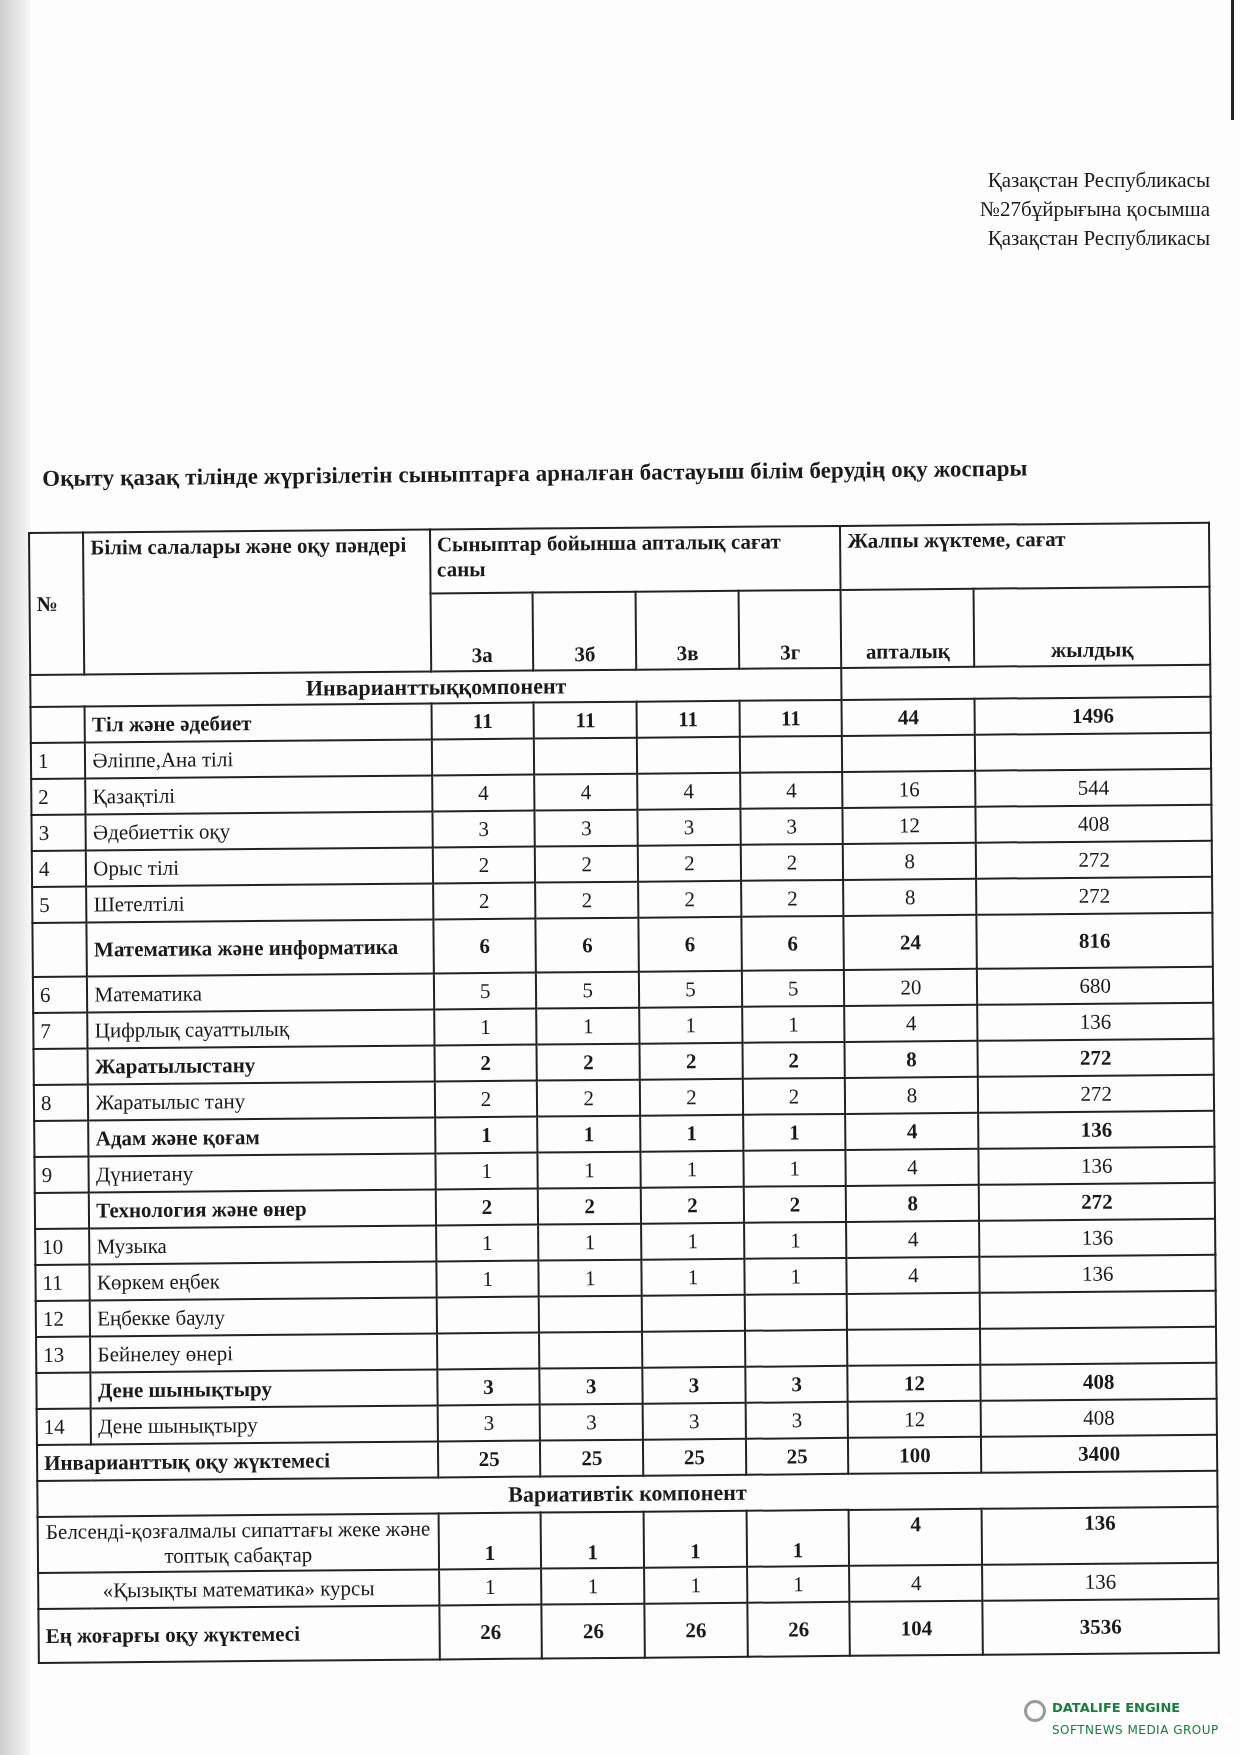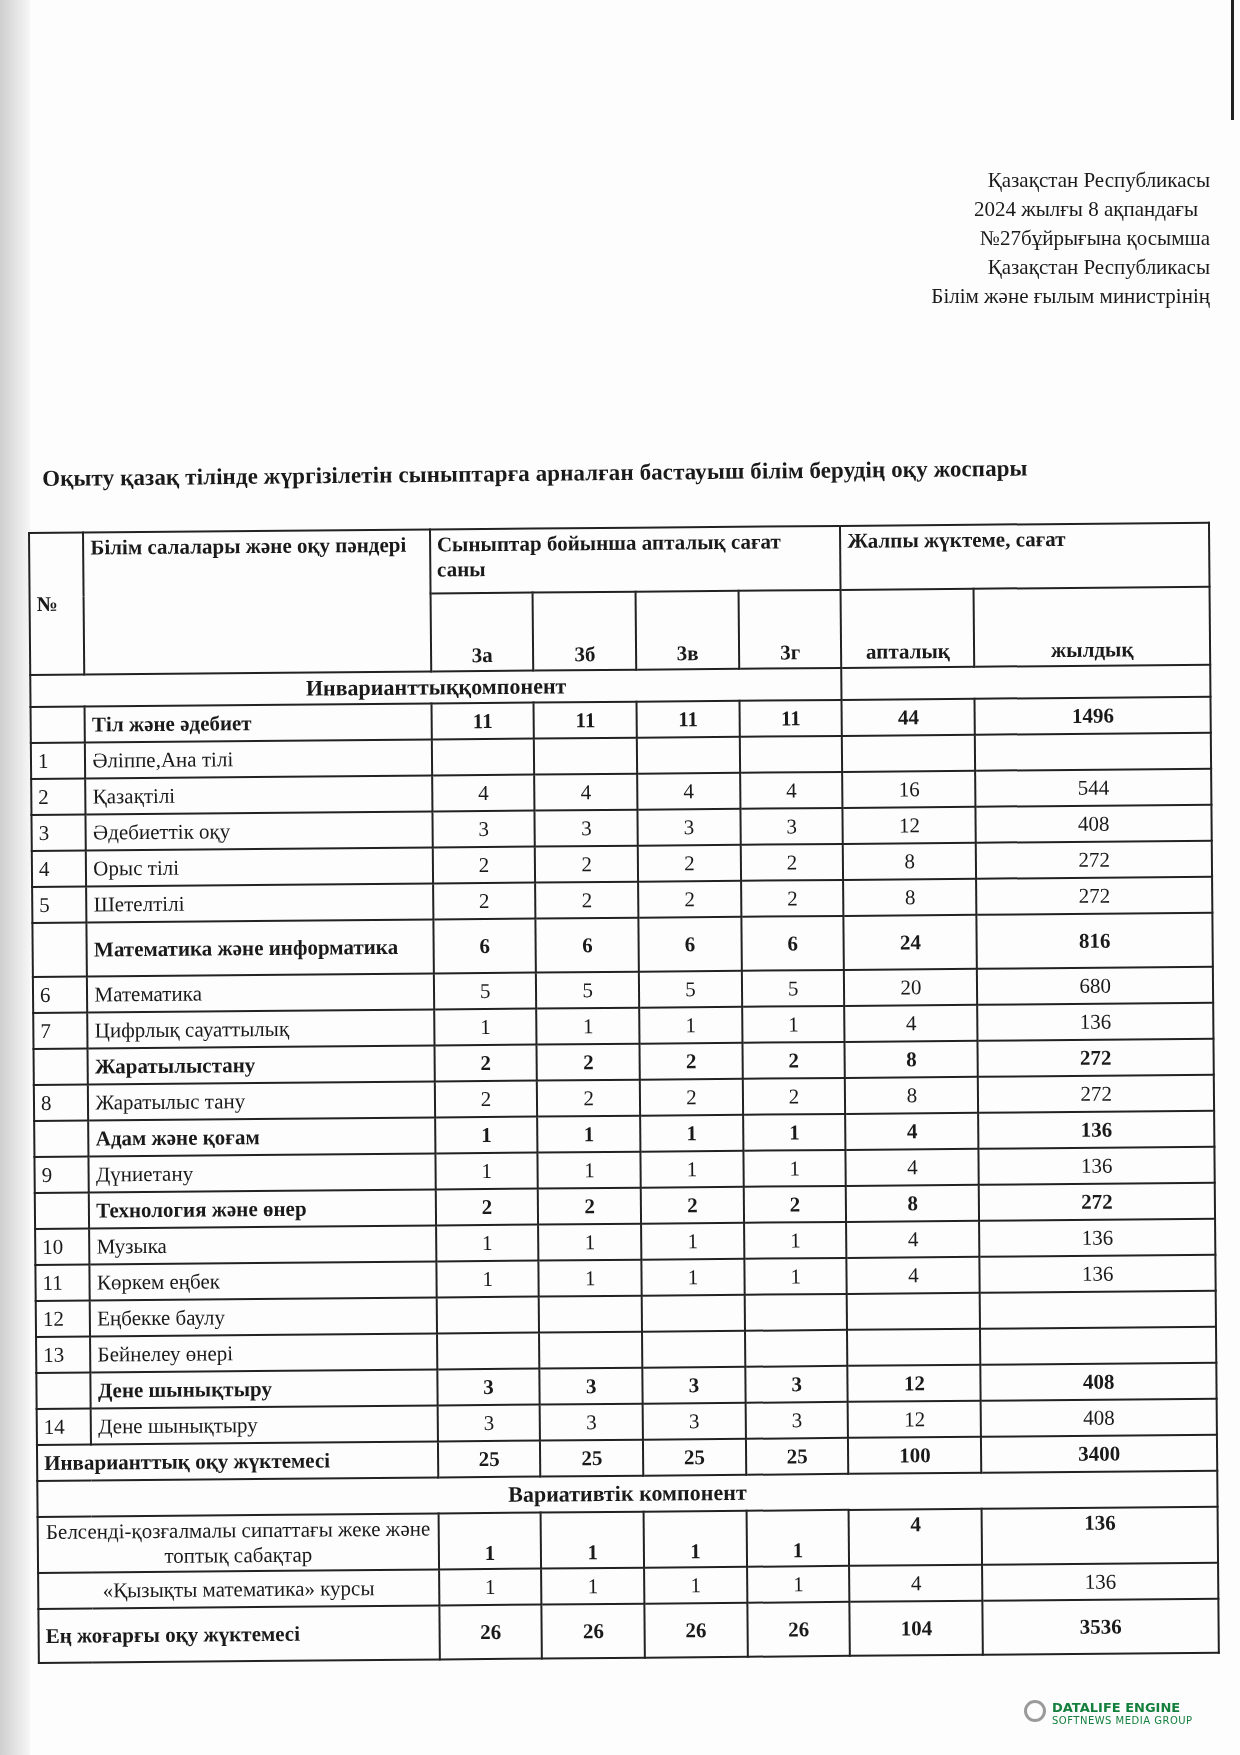--- a/index.html
+++ b/index.html
@@ -41,38 +41,36 @@
   .ap { width: 118px; }
   .jl { width: 220px; }
   .section { text-align: center; font-weight: bold; font-size: 22px; }
   .b { font-weight: bold; }
   tr.r td { height: 30px; }
   tr.tall td { height: 48px; }
   .watermark {
     position: absolute; left: 1052px; top: 1700px; color: #15803d;
     font-family: "DejaVu Sans", sans-serif; font-weight: bold; font-size: 13px;
   }
-  .watermark .sub { font-size: 10px; font-weight: normal; letter-spacing: 0.5px; display:block; }
+  .watermark .sub { font-size: 12px; font-weight: normal; letter-spacing: 0.5px; display:block;margin-top:8px; }
   .wm-icon {
     position: absolute; left: 1024px; top: 1700px; width: 22px; height: 22px;
     border: 3px solid #9a9a9a; border-radius: 50%; box-sizing: border-box;
   }
 </style>
 </head>
 <body>
 
 <div class="leftshade"></div>
 <div class="rightline"></div>
 
 <div class="approval">
   <div>Қазақстан Республикасы</div>
-  <div class="c">2024 жылғы 8 ақпандағы</div>
   <div>№27бұйрығына қосымша</div>
   <div>Қазақстан Республикасы</div>
-  <div>Білім және ғылым министрінің</div>
 </div>
 
 <div class="doc-title">Оқыту қазақ тілінде жүргізілетін сыныптарға арналған бастауыш білім берудің оқу жоспары</div>
 
 <table class="plan">
   <tbody id="tbody">
     <tr>
       <td rowspan="2" class="no h">№</td>
       <td rowspan="2" class="name h" style="vertical-align:top">Білім салалары және оқу пәндері</td>
       <td colspan="4" class="h" style="vertical-align:top;height:58px">Сыныптар бойынша апталық сағат саны</td>

